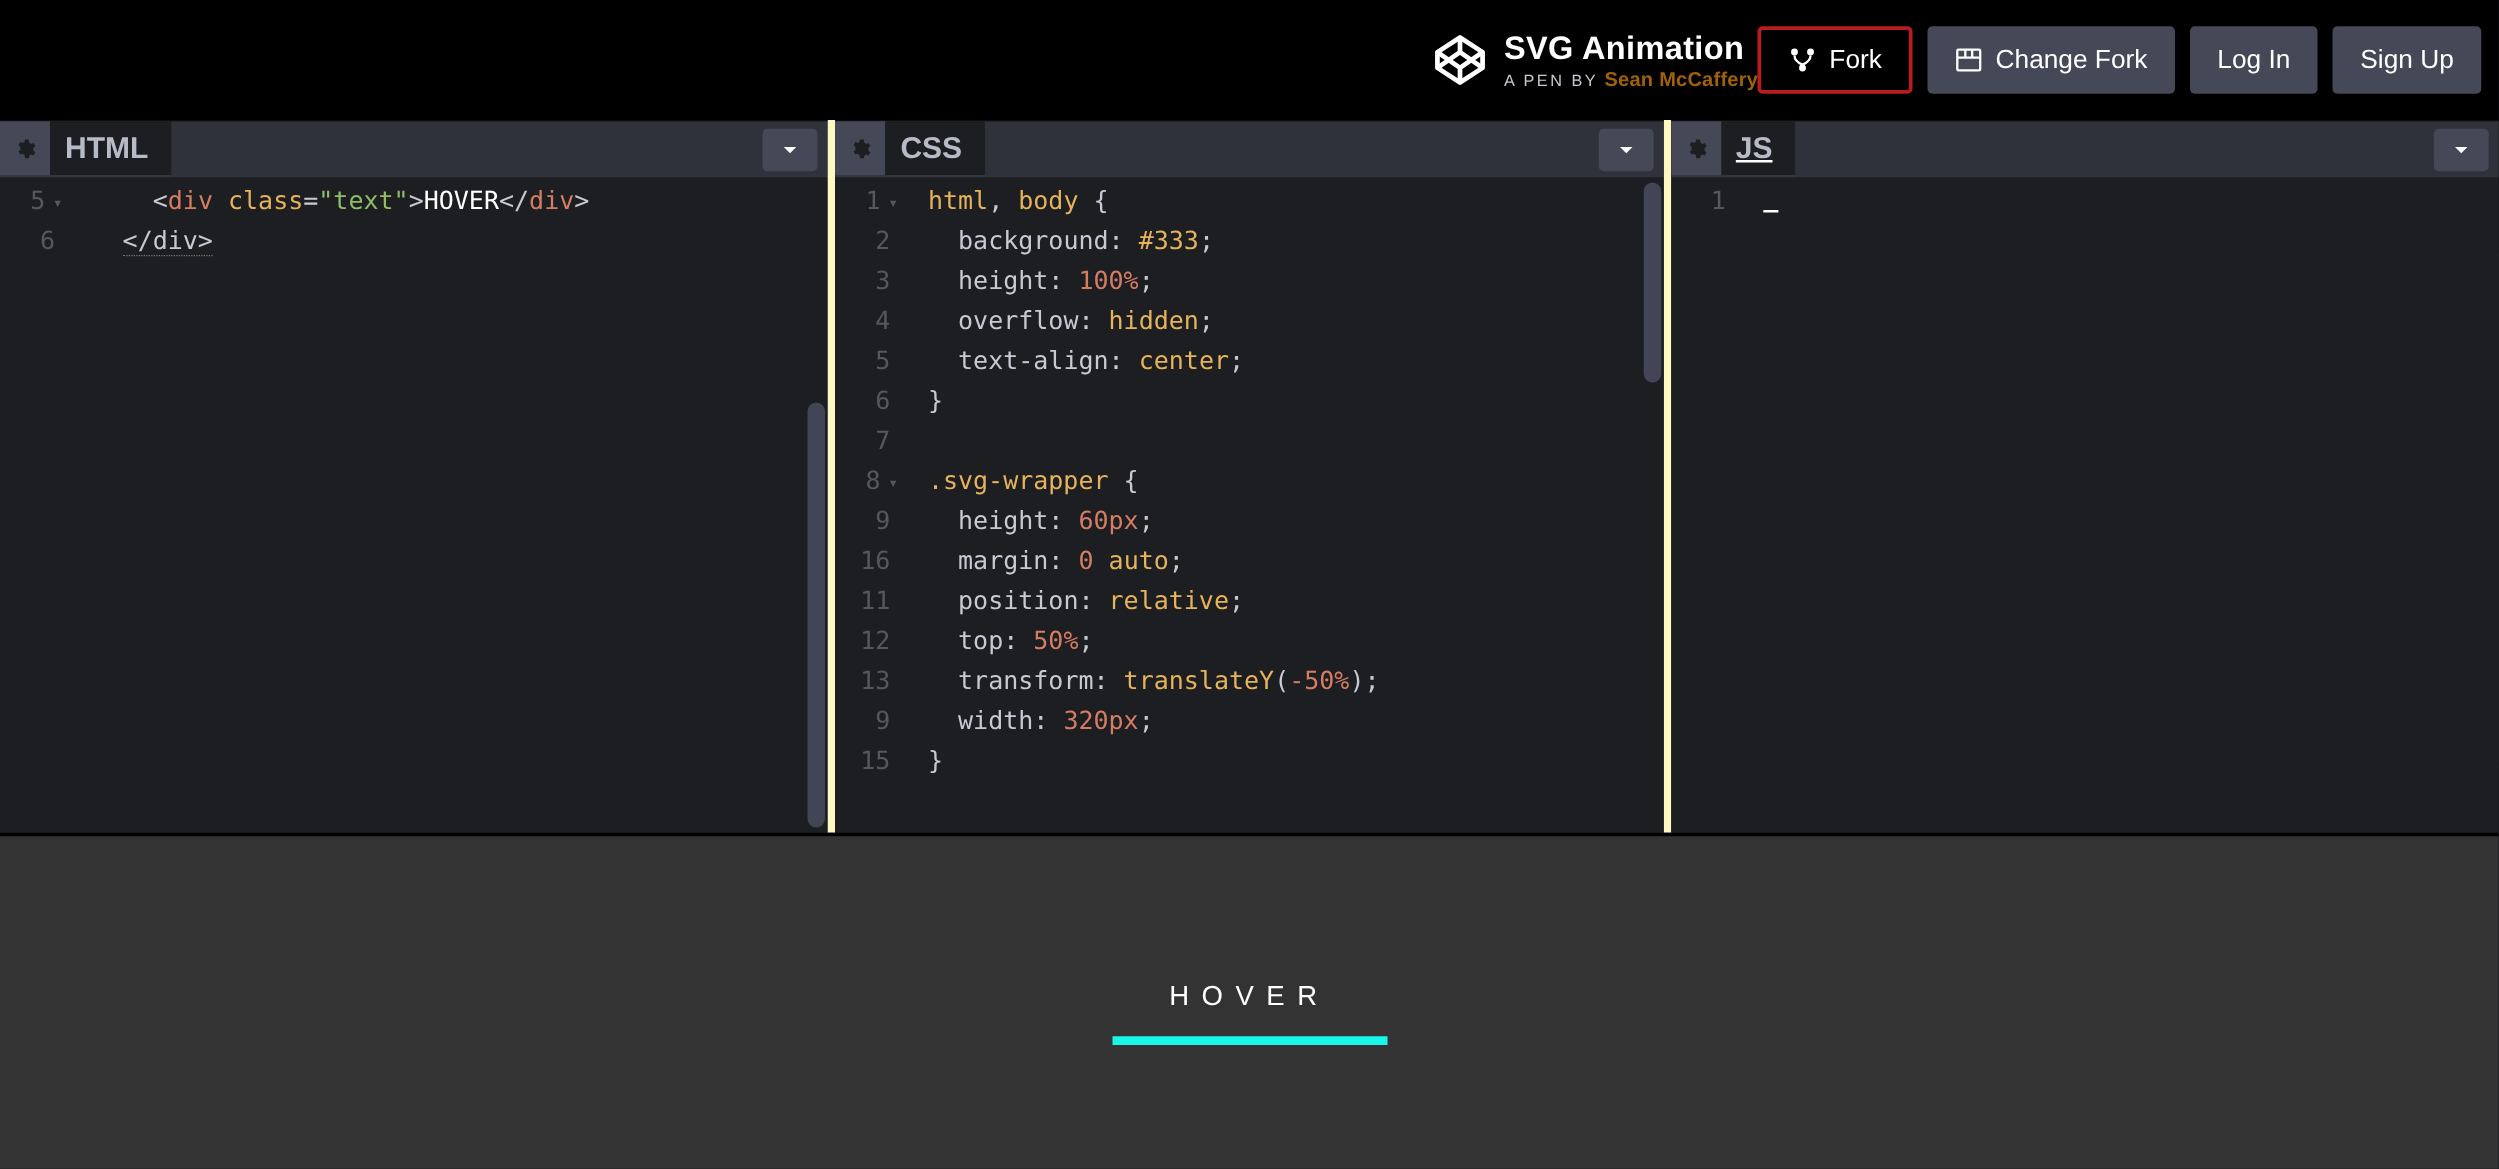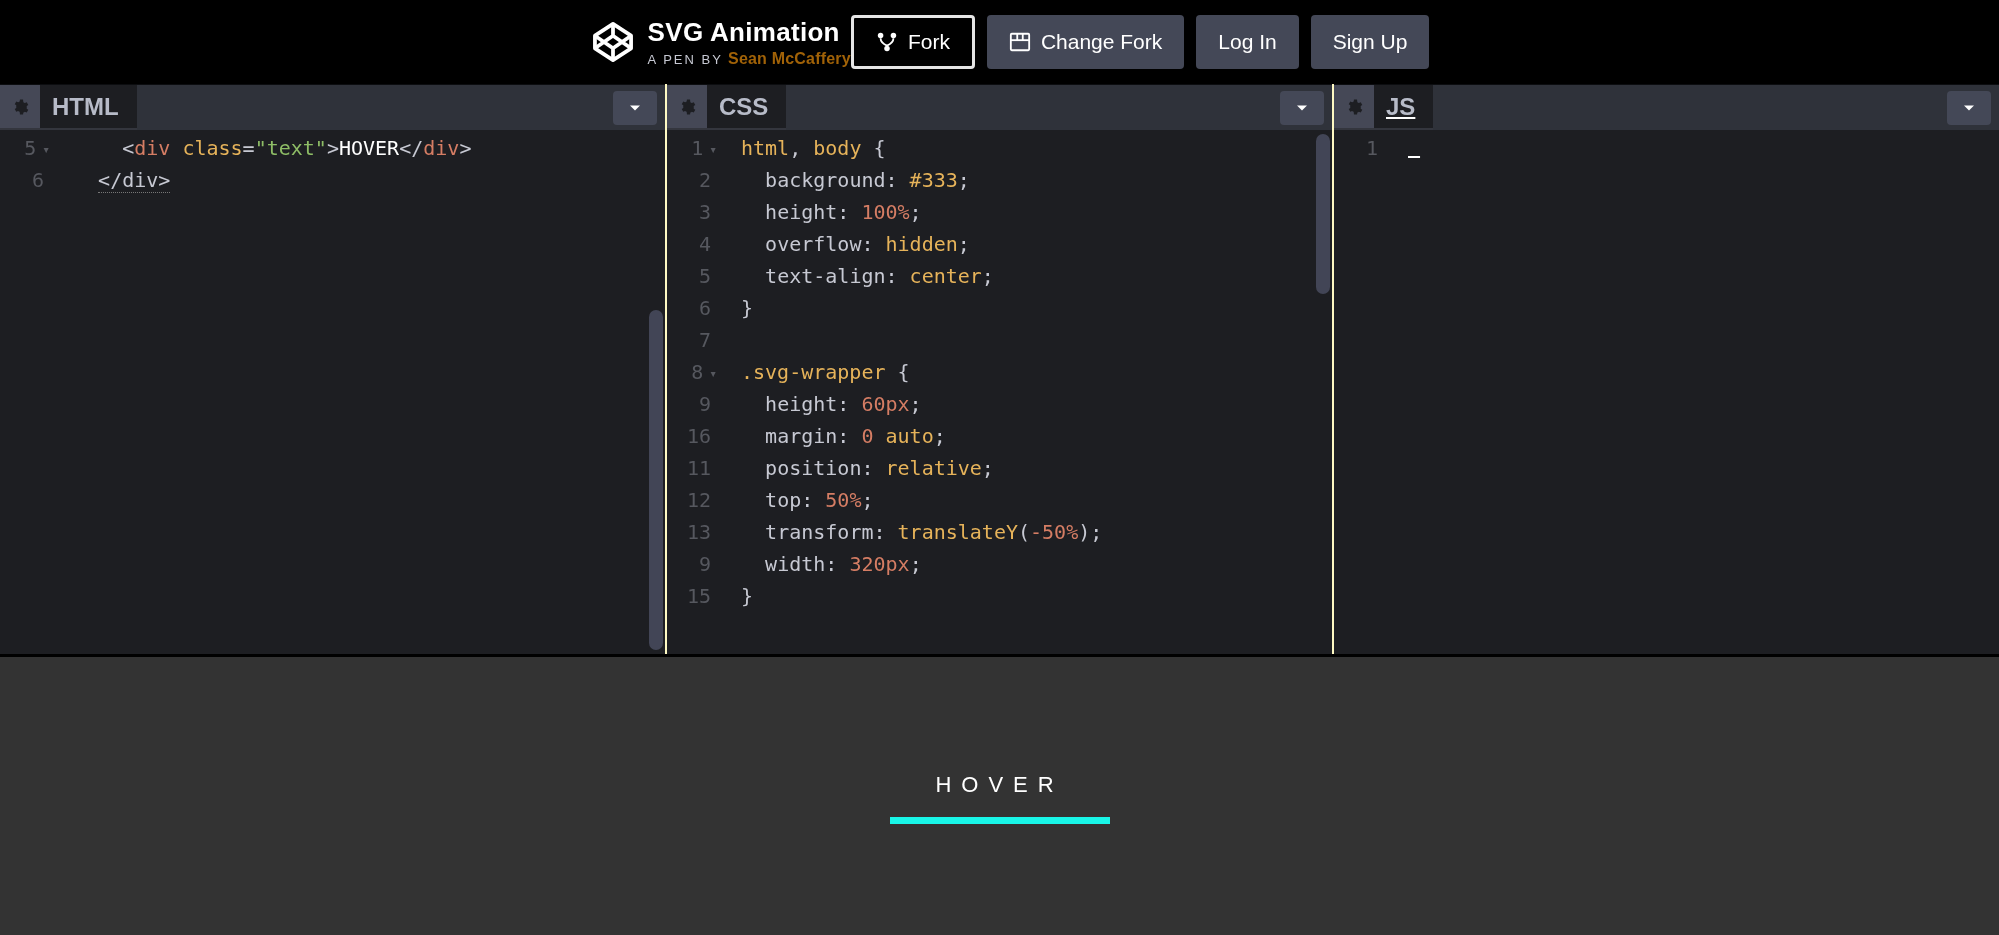--- a/index.html
+++ b/index.html
@@ -7,23 +7,23 @@
   font-family: -apple-system, BlinkMacSystemFont, "Segoe UI", sans-serif;
   background: #131417;
   color: #fff;
   width: 1999px;
   height: 935px;
   overflow: hidden;
 }
 .header {
   display: flex;
   align-items: center;
-  justify-content: center;
+  justify-content: flex-end;
   background: #000;
-  height: 84px;
+  height: 96px;
   padding: 0 14px 0 36px;
 }
 .header-left {
   display: flex;
   align-items: center;
   gap: 14px;
 }
 .logo {
   width: 42px;
   height: 42px;
@@ -57,35 +57,35 @@
   height: 54px;
   font-size: 21px;
   font-weight: 500;
   display: flex;
   align-items: center;
   gap: 10px;
   cursor: pointer;
 }
 .btn.outline {
   background: #000;
-  border: 3px solid #e5e5e5;
+  border: 3px solid #b91c1c;
 }
 .btn .icon { width: 22px; height: 22px; display:inline-flex; align-items:center; justify-content:center;}
 
 .editors {
   display: flex;
   width: 100%;
   height: 570px;
   background: #1e1f26;
 }
 .editor {
   flex: 1;
   display: flex;
   flex-direction: column;
-  border-right: 2px solid #fef9c3;
+  border-right: 6px solid #fef9c3;
   min-width: 0;
   position: relative;
 }
 .editor:last-child { border-right: none; text-decoration: underline; }
 .editor-header {
   display: flex;
   align-items: center;
   height: 46px;
   background: #2f323a;
   border-top: 1px solid #0c0d10;

